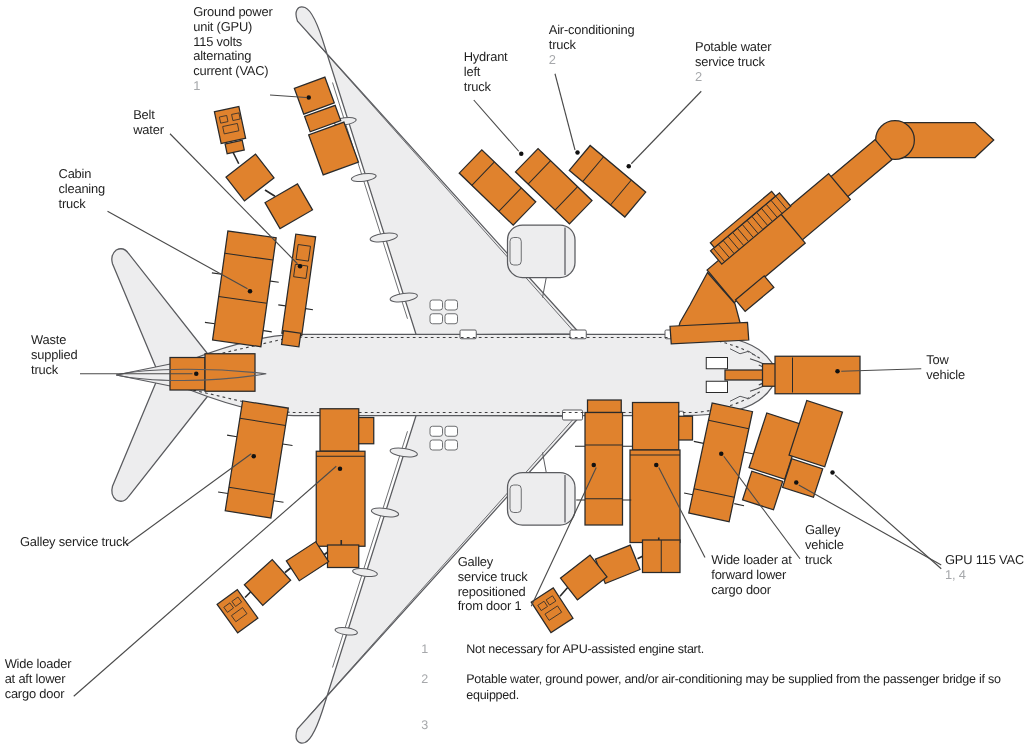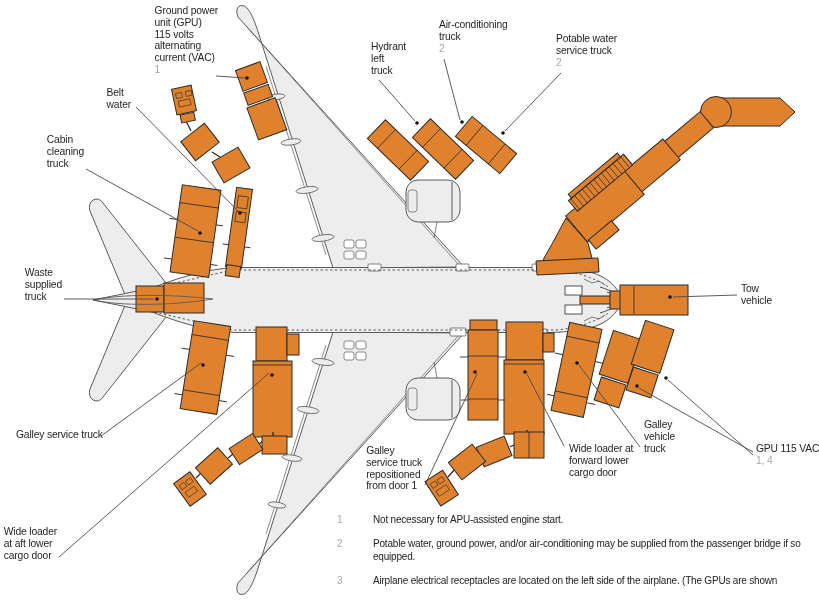--- a/index.html
+++ b/index.html
@@ -398,18 +398,17 @@
   </div>
   <div class="fn">
     <span class="m">2</span>
     <span class="t">
           <span>Potable water, ground power, and/or air-conditioning may be supplied from the passenger bridge if so equipped.</span>
         </span>
   </div>
   <div class="fn">
     <span class="m">3</span>
     <span class="t">
-      <span>Airplane electrical receptacles are located on the left side of the airplane. (The GPUs are shown</span>
     </span>
   </div>
 </div>
 
 </div>
 
 </body></html>

